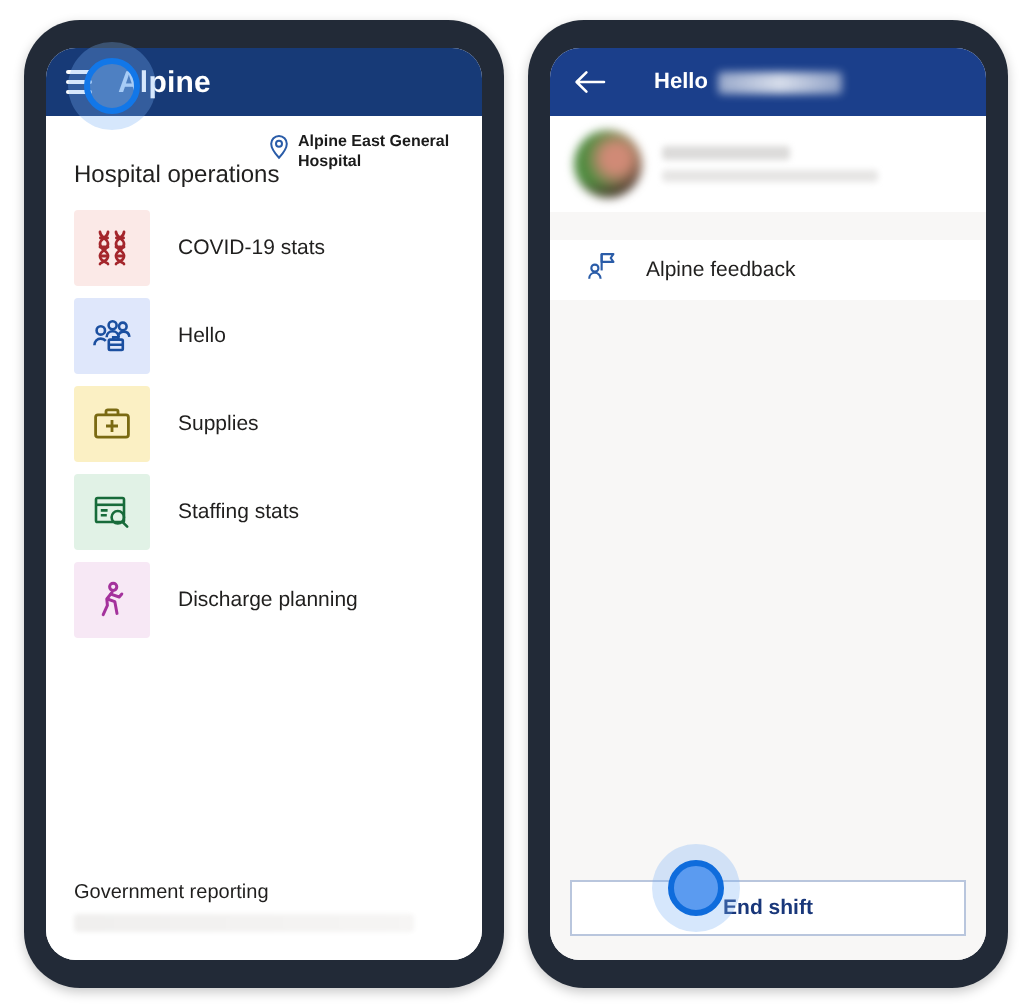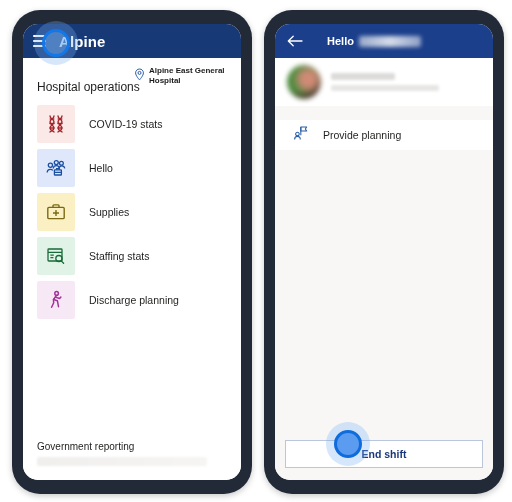--- a/index.html
+++ b/index.html
@@ -422,21 +422,21 @@
         <div>
           <svg width="16" height="16" viewBox="0 0 18 18">
             <g stroke="#2a5ca8" stroke-width="1.2" fill="none" stroke-linejoin="round">
               <path d="M8.8 2.3h6.6l-1.5 2.2 1.5 2.2H8.8z"></path>
               <path d="M8.8 2.3v9.2"></path>
               <circle cx="5" cy="10.2" r="2"></circle>
               <path d="M1.8 16.2c0-2 1.4-3.4 3.2-3.4s3.2 1.4 3.2 3.4"></path>
             </g>
           </svg>
         </div>
-        <div class="feedback-label">Provide  planning</div>
+        <div class="feedback-label">Alpine  feedback</div>
       </div>
 
       <div class="right-fill"></div>
 
       <div class="endshift-wrap">
         <div class="endshift-btn">End shift</div>
       </div>
 
     </div>
   </div>

